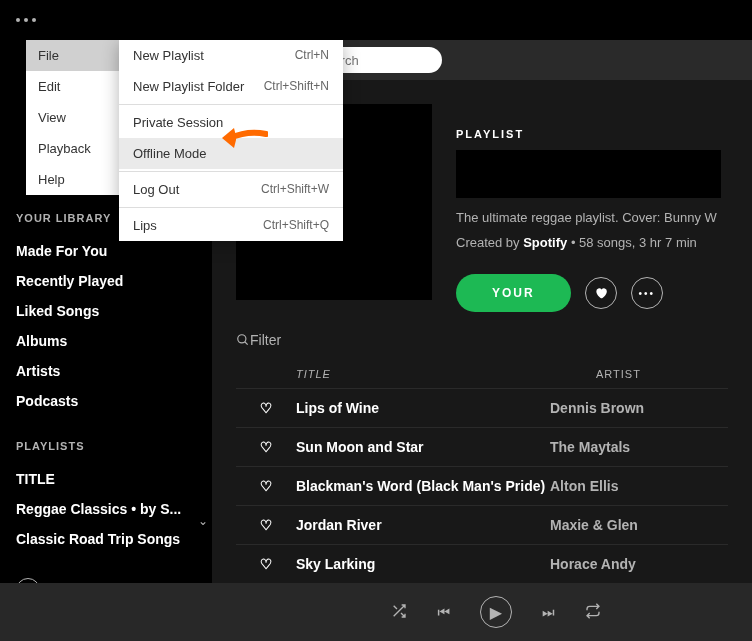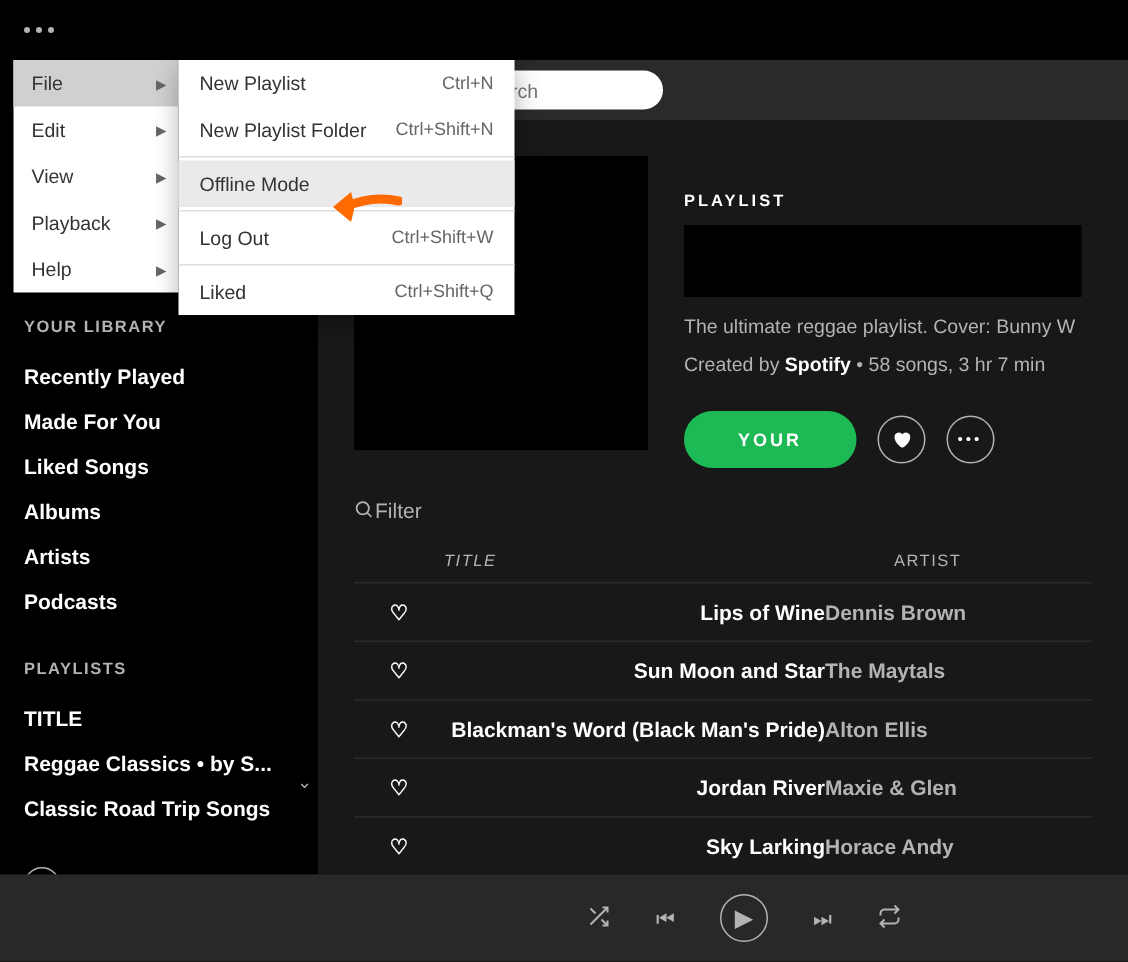--- a/index.html
+++ b/index.html
@@ -147,21 +147,21 @@
 .th-title { width: 300px; font-style: italic; }
 .track-row {
   display: flex;
   align-items: center;
   padding: 11px 0;
   border-top: 1px solid #2a2a2a;
   font-size: 14px;
   font-weight: 600;
 }
 .track-heart { width: 60px; text-align: center; color: #fff; }
-.track-title { width: 254px; text-align: right; }
+.track-title { width: 254px; }
 .track-artist { color: #b3b3b3; font-weight: 600; }
 .player {
   height: 58px;
   background: #282828;
   display: flex;
   align-items: center;
   justify-content: center;
   gap: 30px;
   position: absolute;
   bottom: 0; left: 0; right: 0;
@@ -176,21 +176,21 @@
   color: #b3b3b3;
 }
 
 .menu {
   position: absolute;
   background: #fff;
   color: #333;
   font-size: 13px;
   box-shadow: 0 4px 16px rgba(0,0,0,.3);
 }
-.menu1 { left: 9px; top: 40px; width: 110px; }
+.menu1 { left: 26px; top: 40px; width: 110px; }
 .menu1 .mi { padding: 8px 12px; position: relative; }
 .menu1 .mi.active { background: #d0d0d0; }
 .menu1 .mi .tri {
   position: absolute; right: 8px; top: 50%; transform: translateY(-50%);
   font-size: 9px; color: #666;
 }
 .menu2 { left: 119px; top: 40px; width: 224px; }
 .menu2 .mi { padding: 8px 14px; display: flex; justify-content: space-between; }
 .menu2 .mi.hl { background: #eaeaea; }
 .menu2 .sep { height: 1px; background: #ddd; margin: 2px 0; }
@@ -211,22 +211,22 @@
       <div class="dot"></div>
       <div class="dot"></div>
   </div>
 </div>
 
 <div class="app">
   <div class="sidebar">
     <div class="sidebar-lower">
       <div class="section-label">YOUR LIBRARY</div>
       <div id="library-list">
+          <div class="side-item">Made For You</div>
           <div class="side-item">Recently Played</div>
-          <div class="side-item">Made For You</div>
           <div class="side-item">Liked Songs</div>
           <div class="side-item">Albums</div>
           <div class="side-item">Artists</div>
           <div class="side-item">Podcasts</div>
         </div>
       <div class="section-label">PLAYLISTS</div>
       <div id="playlist-list">
           <div class="side-item">TITLE</div>
           <div class="side-item">Reggae Classics • by S...</div>
           <div class="side-item">Classic Road Trip Songs</div>
@@ -347,32 +347,36 @@
 <div class="menu menu2">
     <div class="mi">
       <span>New Playlist</span>
       <span class="sc">Ctrl+N</span>
     </div>
     <div class="mi">
       <span>New Playlist Folder</span>
       <span class="sc">Ctrl+Shift+N</span>
     </div>
     <div class="sep"></div>
+    <div class="mi">
+      <span>Private Session</span>
+      <span class="sc"></span>
+    </div>
     <div class="mi hl">
       <span>Offline Mode</span>
       <span class="sc"></span>
     </div>
     <div class="sep"></div>
     <div class="mi">
       <span>Log Out</span>
       <span class="sc">Ctrl+Shift+W</span>
     </div>
     <div class="sep"></div>
     <div class="mi">
-      <span>Liked</span>
+      <span>Lips</span>
       <span class="sc">Ctrl+Shift+Q</span>
     </div>
   </div>
 
 <svg class="arrow-annot" viewBox="0 0 50 28">
   <path d="M48 10 Q30 6 12 14" stroke="#ff6a00" stroke-width="6" fill="none" stroke-linecap="round"></path>
   <path d="M4 14 L16 4 L18 12 L18 16 L16 24 Z" fill="#ff6a00"></path>
 </svg>
 
 </body></html>

